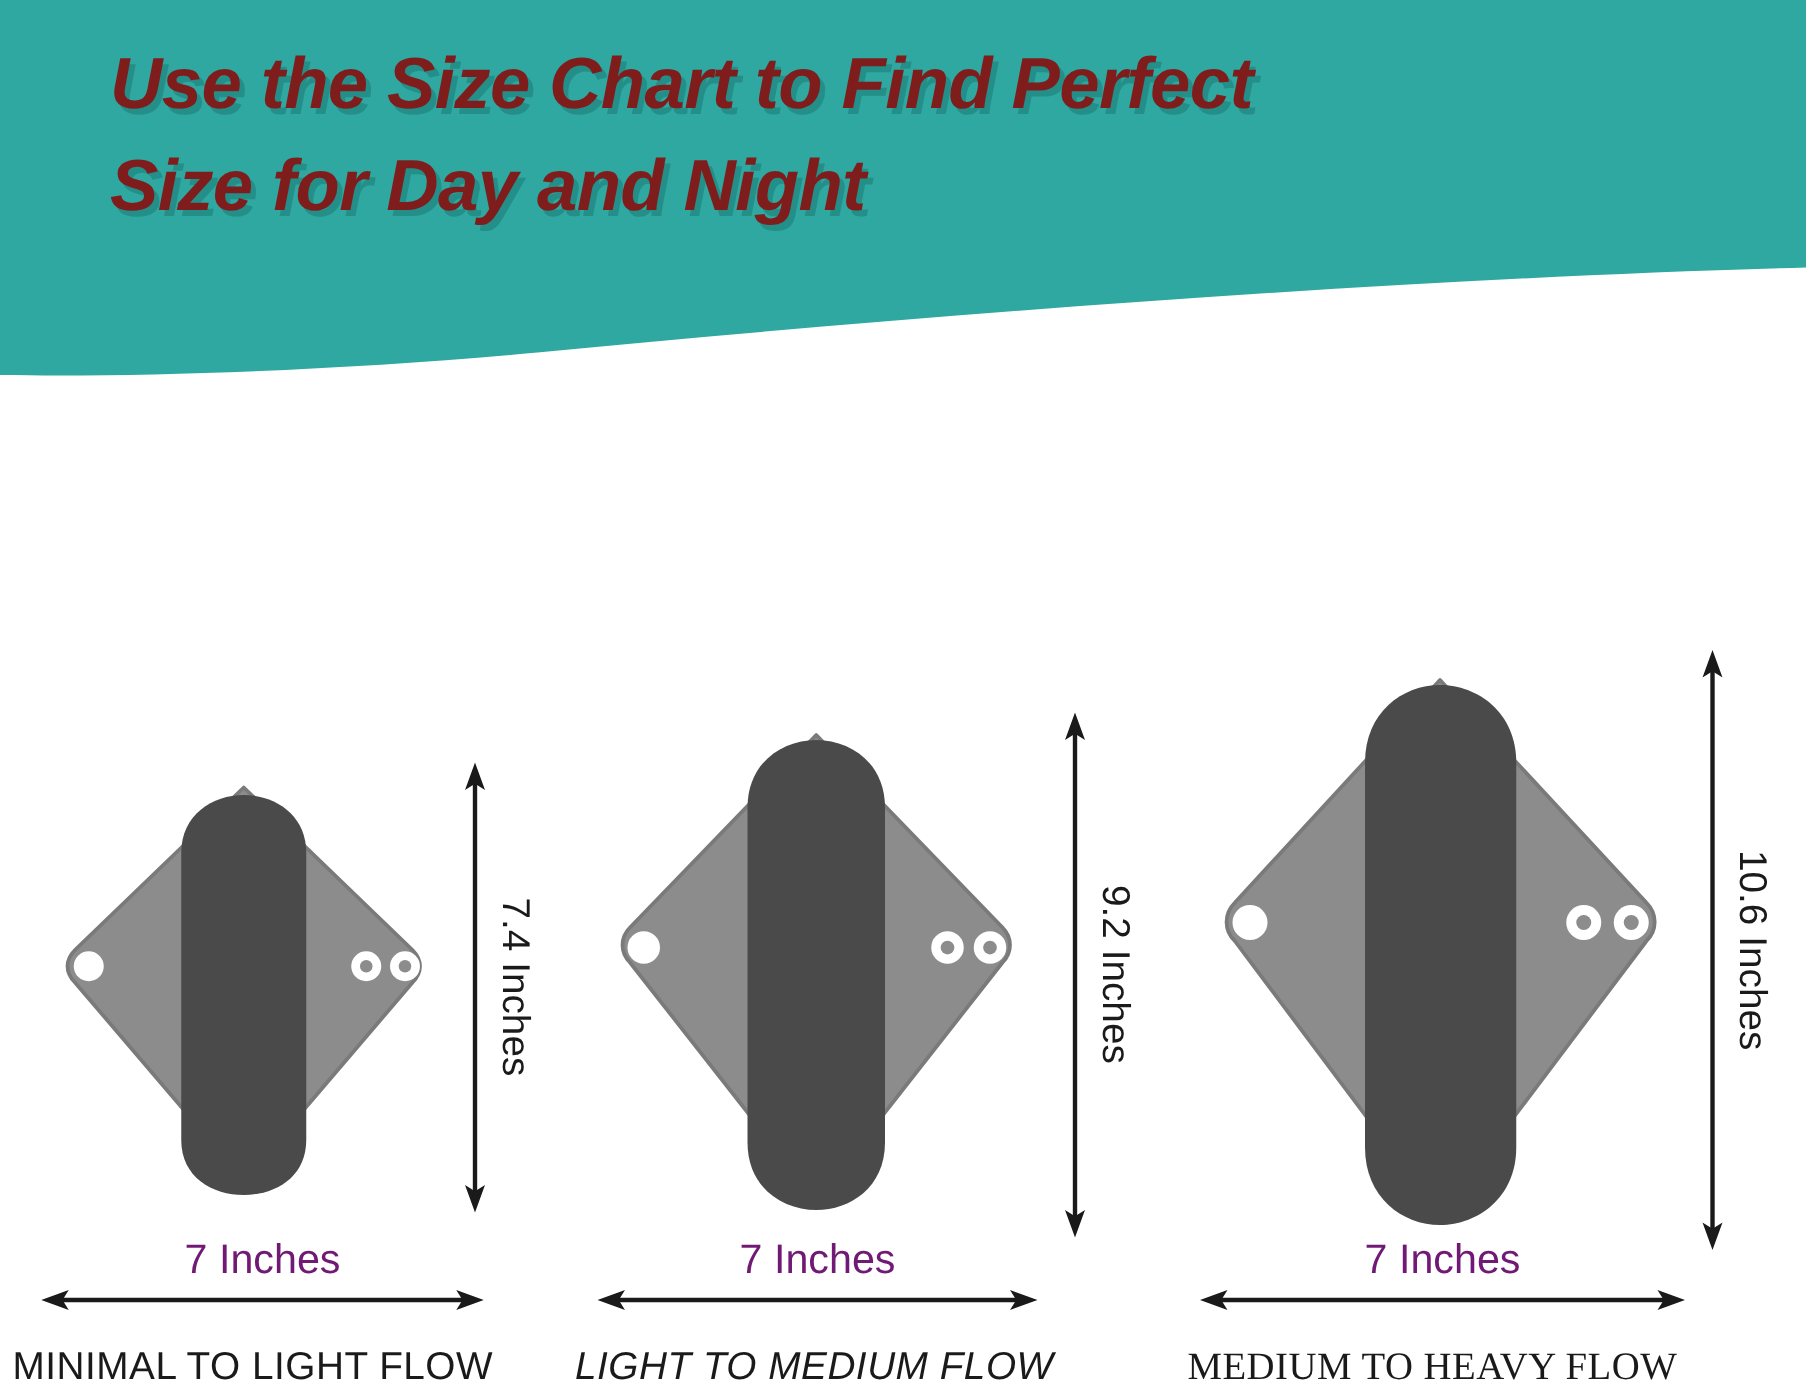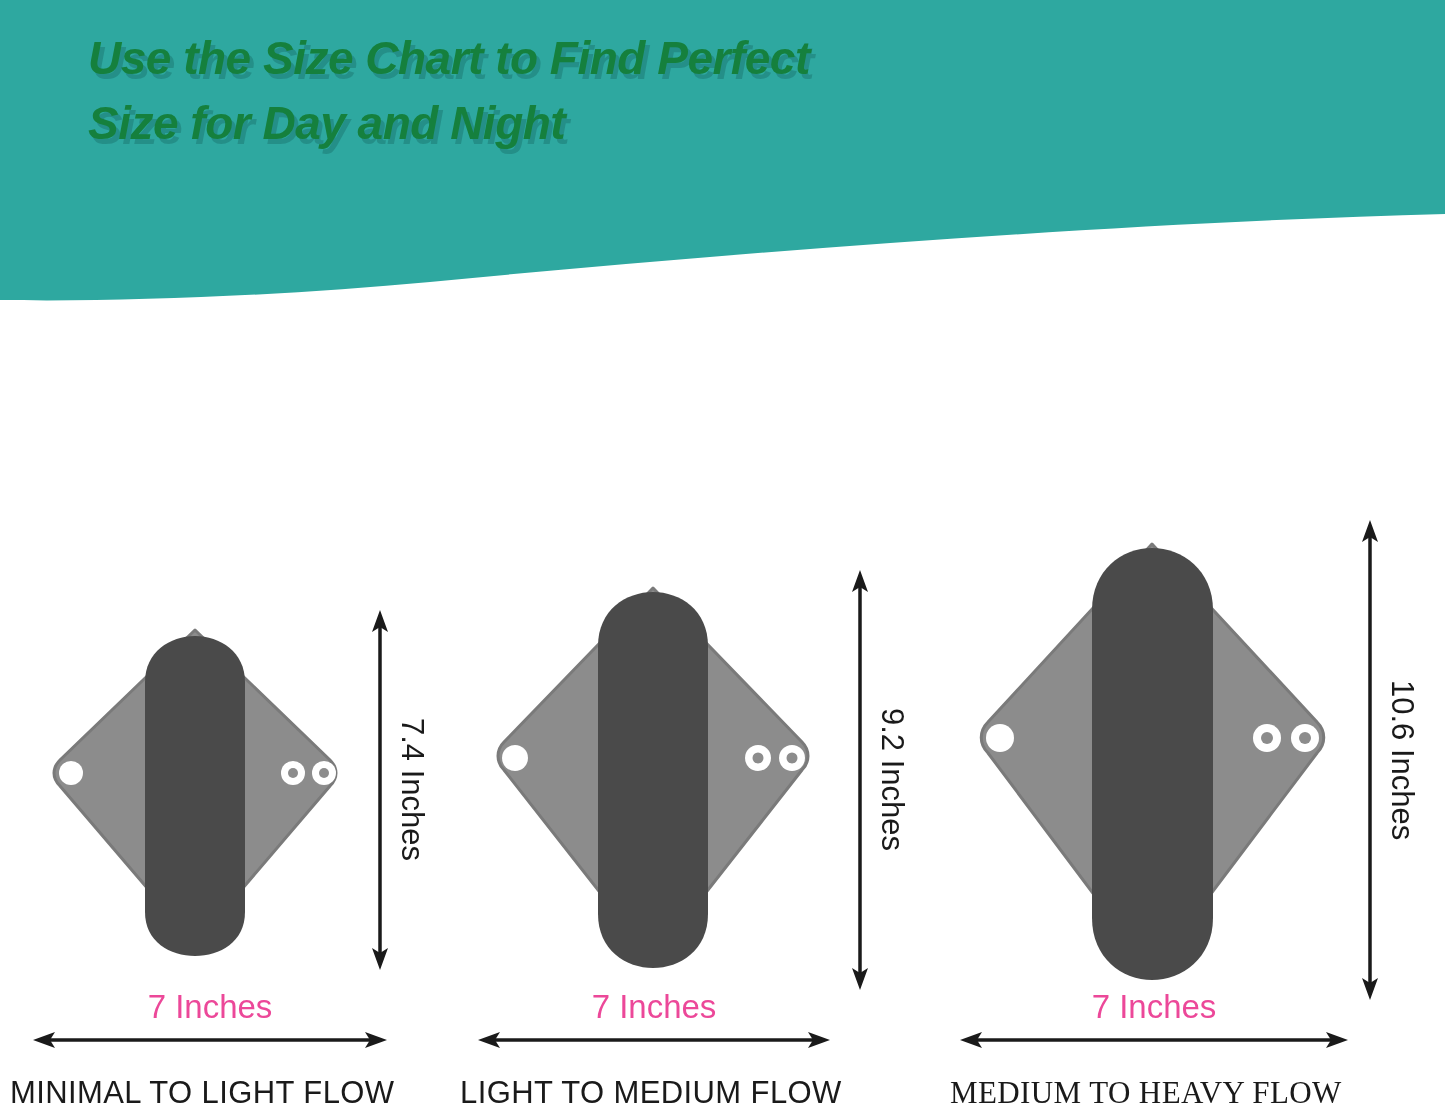--- a/index.html
+++ b/index.html
@@ -30,22 +30,22 @@
   #header-banner svg.banner-shape {
     position: absolute;
     left: 0;
     top: 0;
   }
   #header-title {
     position: absolute;
     left: 88px;
     top: 26px;
     width: 1320px;
-    color: #15803d;
-    font-size: 46px;
+    color: #7f1d1d;
+    font-size: 58px;
     font-weight: bold;
     font-style: italic;
     line-height: 1.42;
     letter-spacing: -0.5px;
     text-shadow: 4px 5px 0 rgba(22, 102, 98, 0.38);
     white-space: pre-line;
   }
 
   
   #pads-row {
@@ -89,21 +89,21 @@
   .hdim {
     position: absolute;
   }
   .hdim-label {
     position: absolute;
     left: 0;
     top: 0;
     width: 100%;
     text-align: center;
     font-size: 33px;
-    color: #ec4899;
+    color: #701a75;
     white-space: nowrap;
   }
   .hdim-arrow {
     position: absolute;
     left: 0;
     top: 40px;
   }
   .hdim-arrow svg { display: block; }
 
   .pad-caption {
@@ -230,21 +230,21 @@
         <div class="hdim-label">7 Inches</div>
         <div class="hdim-arrow">
           <svg width="352" height="24" viewBox="0 0 352 24">
             <line x1="14" y1="12" x2="338" y2="12" stroke="#1A1A1A" stroke-width="3.5"></line>
             <polygon points="0,12 22,4 17,12 22,20" fill="#1A1A1A"></polygon>
             <polygon points="352,12 330,4 335,12 330,20" fill="#1A1A1A"></polygon>
           </svg>
         </div>
       </div>
 
-      <div class="pad-caption" style="left:0px; top:605px; width:390px;">LIGHT TO MEDIUM FLOW</div>
+      <div class="pad-caption" style="left:0px; top:605px; width:390px;font-style:italic;">LIGHT TO MEDIUM FLOW</div>
     </div>
 
     <div class="pad-group" style="left:940px; width:505px; height:646px;">
 
       <div class="pad-figure" style="left:20px; top:50px;">
         <svg width="385" height="482" viewBox="0 0 385 482">
           <path d="M192,24
                    L357,202
                    C366,211 366,224 357,233
                    L192,452

